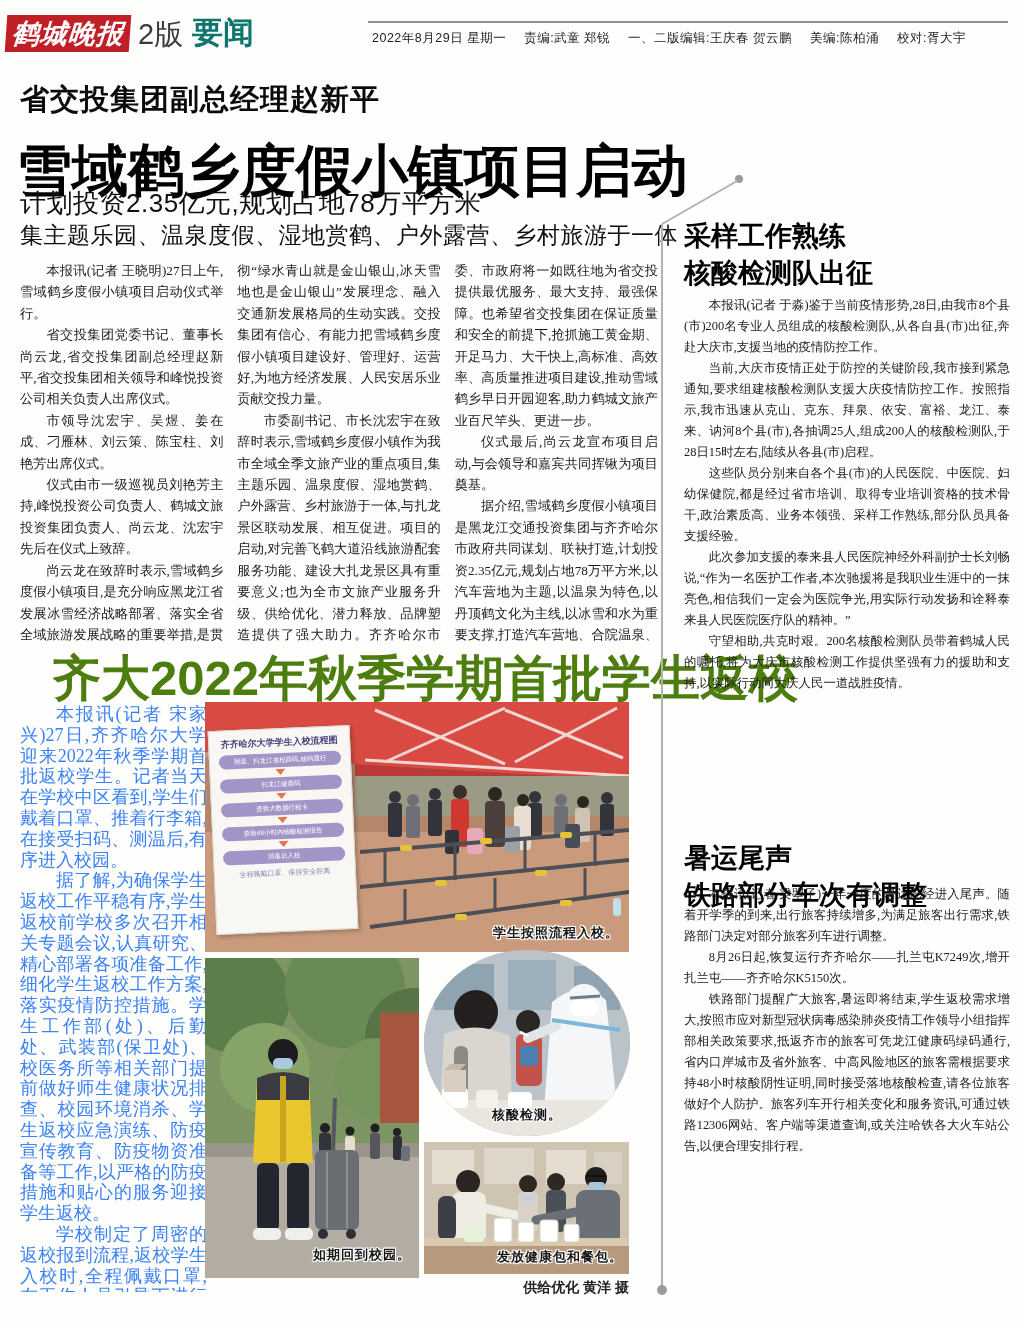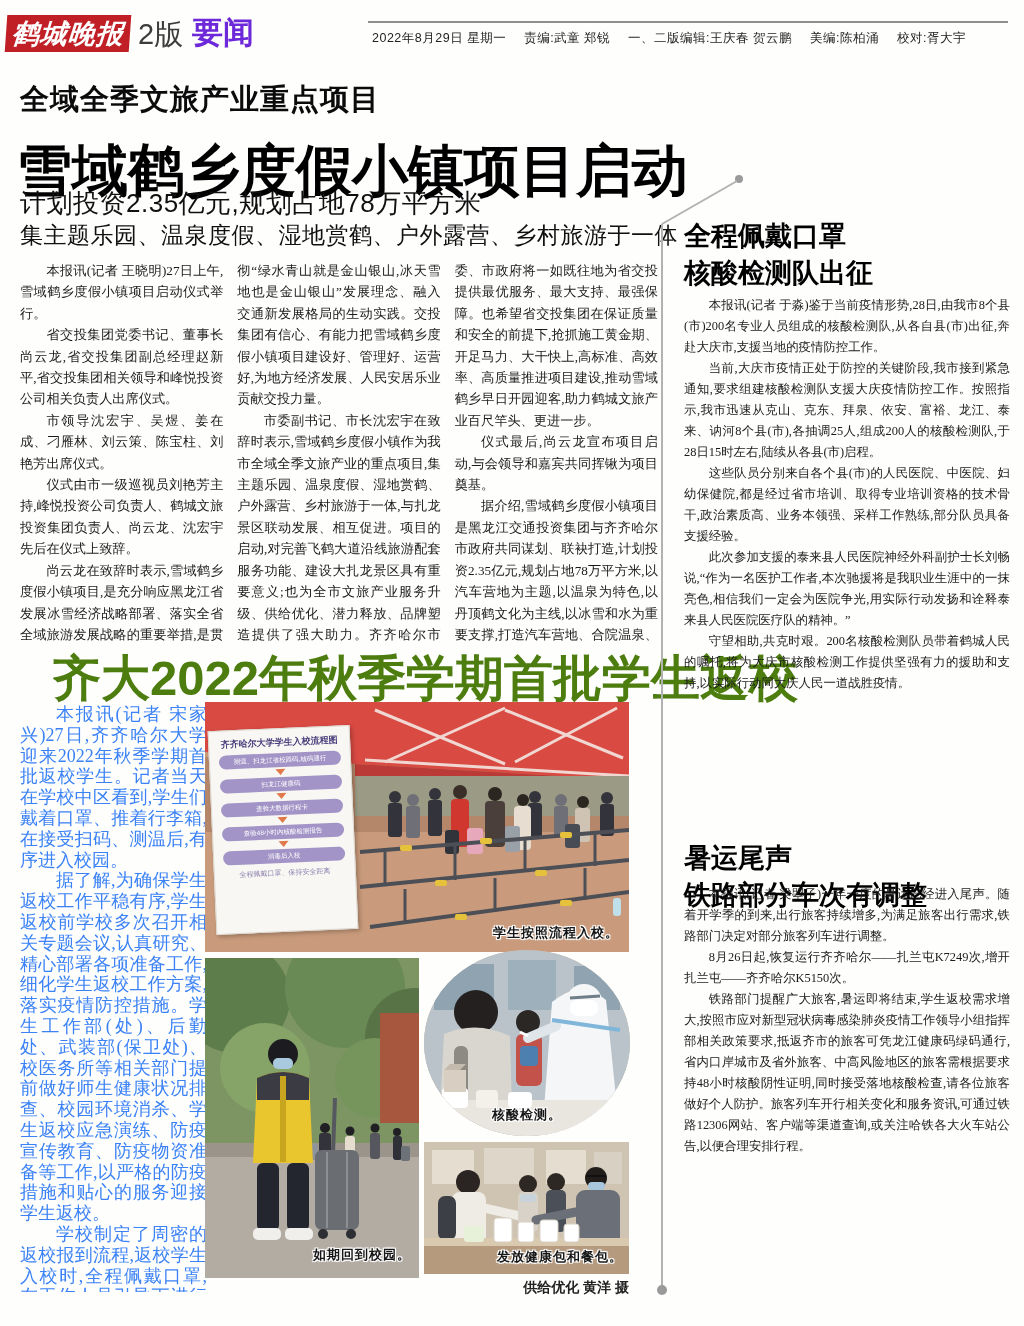--- a/index.html
+++ b/index.html
@@ -12,21 +12,21 @@
   
   .logo{
     left:6px;top:15px;width:124px;height:37px;background:#bf1f25;
     color:#fff;font-family:"DejaVu Serif",serif;font-weight:700;
     font-size:27px;line-height:37px;text-align:center;letter-spacing:1px;
     transform:skewX(-4deg);font-style:italic;
   }
   .page-label{left:138px;top:16px;font-family:"Liberation Sans",sans-serif;
     font-size:29px;font-weight:500;color:#3c3c3c;line-height:36px;}
   .section-label{left:192px;top:14px;font-family:"Liberation Sans",sans-serif;
-    font-size:31px;font-weight:900;color:#6d28d9;line-height:38px;}
+    font-size:31px;font-weight:900;color:#0f766e;line-height:38px;}
   .mast-rule{left:368px;top:21px;width:640px;height:2px;background:#8f8f8f;}
   .mast-dateline{left:372px;top:30px;width:636px;font-family:"Liberation Sans",sans-serif;
     font-size:12.5px;color:#222;letter-spacing:.5px;white-space:nowrap;}
   .mast-dateline span{margin-right:14px;}
   
   .kicker{left:20px;top:80px;font-family:"Liberation Sans",sans-serif;
     font-size:29px;font-weight:700;color:#0b0b0b;letter-spacing:1px;}
   .headline{left:16px;top:112px;width:700px;font-family:"Liberation Sans",sans-serif;
     font-size:56px;font-weight:900;color:#000;letter-spacing:0px;line-height:66px;white-space:nowrap;margin-top:26px;}
   .deck1{left:20px;top:186px;font-family:"Liberation Sans",sans-serif;
@@ -94,21 +94,21 @@
   <div class="abs section-label">要闻</div>
   <div class="abs mast-rule"></div>
   <div class="abs mast-dateline">
     <span>2022年8月29日  星期一</span>
     <span>责编:武童 郑锐</span>
     <span>一、二版编辑:王庆春 贺云鹏</span>
     <span>美编:陈柏涌</span>
     <span>校对:胥大宇</span>
   </div>
 
-  <div class="abs kicker">全域全季文旅产业重点项目</div>
+  <div class="abs kicker">省交投集团副总经理赵新平</div>
   <div class="abs headline">雪域鹤乡度假小镇项目启动</div>
   <div class="abs deck1">计划投资2.35亿元,规划占地78万平方米</div>
   <div class="abs deck2">集主题乐园、温泉度假、湿地赏鹤、户外露营、乡村旅游于一体</div>
   <div class="abs lead-body">
     <p>本报讯(记者 王晓明)27日上午,雪域鹤乡度假小镇项目启动仪式举行。</p>
     <p>省交投集团党委书记、董事长尚云龙,省交投集团副总经理赵新平,省交投集团相关领导和峰悦投资公司相关负责人出席仪式。</p>
     <p>市领导沈宏宇、吴煜、姜在成、刁雁林、刘云策、陈宝柱、刘艳芳出席仪式。</p>
     <p>仪式由市一级巡视员刘艳芳主持,峰悦投资公司负责人、鹤城文旅投资集团负责人、尚云龙、沈宏宇先后在仪式上致辞。</p>
     <p>尚云龙在致辞时表示,雪域鹤乡度假小镇项目,是充分响应黑龙江省发展冰雪经济战略部署、落实全省全域旅游发展战略的重要举措,是贯彻“绿水青山就是金山银山,冰天雪地也是金山银山”发展理念、融入交通新发展格局的生动实践。交投集团有信心、有能力把雪域鹤乡度假小镇项目建设好、管理好、运营好,为地方经济发展、人民安居乐业贡献交投力量。</p>
     <p>市委副书记、市长沈宏宇在致辞时表示,雪域鹤乡度假小镇作为我市全域全季文旅产业的重点项目,集主题乐园、温泉度假、湿地赏鹤、户外露营、乡村旅游于一体,与扎龙景区联动发展、相互促进。项目的启动,对完善飞鹤大道沿线旅游配套服务功能、建设大扎龙景区具有重要意义;也为全市文旅产业服务升级、供给优化、潜力释放、品牌塑造提供了强大助力。齐齐哈尔市委、市政府将一如既往地为省交投提供最优服务、最大支持、最强保障。也希望省交投集团在保证质量和安全的前提下,抢抓施工黄金期、开足马力、大干快上,高标准、高效率、高质量推进项目建设,推动雪域鹤乡早日开园迎客,助力鹤城文旅产业百尺竿头、更进一步。</p>
@@ -340,21 +340,21 @@
   <div class="abs credit">供给优化 黄洋 摄</div>
 
   <svg class="abs divider-svg" width="1024" height="1326">
     <circle cx="739" cy="179" r="4" fill="#9a9a9a"></circle>
     <line x1="737" y1="181" x2="662" y2="224" stroke="#b2b2b2" stroke-width="2"></line>
     <line x1="662" y1="224" x2="662" y2="1288" stroke="#b2b2b2" stroke-width="2"></line>
     <circle cx="662" cy="1290" r="5" fill="#9a9a9a"></circle>
   </svg>
 
   <div class="abs sb-title sb1-title">
-    <div>全程佩戴口罩</div>
+    <div>采样工作熟练</div>
     <div>核酸检测队出征</div>
   </div>
   <div class="abs sb-body sb1-body">
     <p>本报讯(记者 于淼)鉴于当前疫情形势,28日,由我市8个县(市)200名专业人员组成的核酸检测队,从各自县(市)出征,奔赴大庆市,支援当地的疫情防控工作。</p>
     <p>当前,大庆市疫情正处于防控的关键阶段,我市接到紧急通知,要求组建核酸检测队支援大庆疫情防控工作。按照指示,我市迅速从克山、克东、拜泉、依安、富裕、龙江、泰来、讷河8个县(市),各抽调25人,组成200人的核酸检测队,于28日15时左右,陆续从各县(市)启程。</p>
     <p>这些队员分别来自各个县(市)的人民医院、中医院、妇幼保健院,都是经过省市培训、取得专业培训资格的技术骨干,政治素质高、业务本领强、采样工作熟练,部分队员具备支援经验。</p>
     <p>此次参加支援的泰来县人民医院神经外科副护士长刘畅说,“作为一名医护工作者,本次驰援将是我职业生涯中的一抹亮色,相信我们一定会为医院争光,用实际行动发扬和诠释泰来县人民医院医疗队的精神。”</p>
     <p>守望相助,共克时艰。200名核酸检测队员带着鹤城人民的嘱托,将为大庆市核酸检测工作提供坚强有力的援助和支持,以实际行动同大庆人民一道战胜疫情。</p>
   </div>
 

